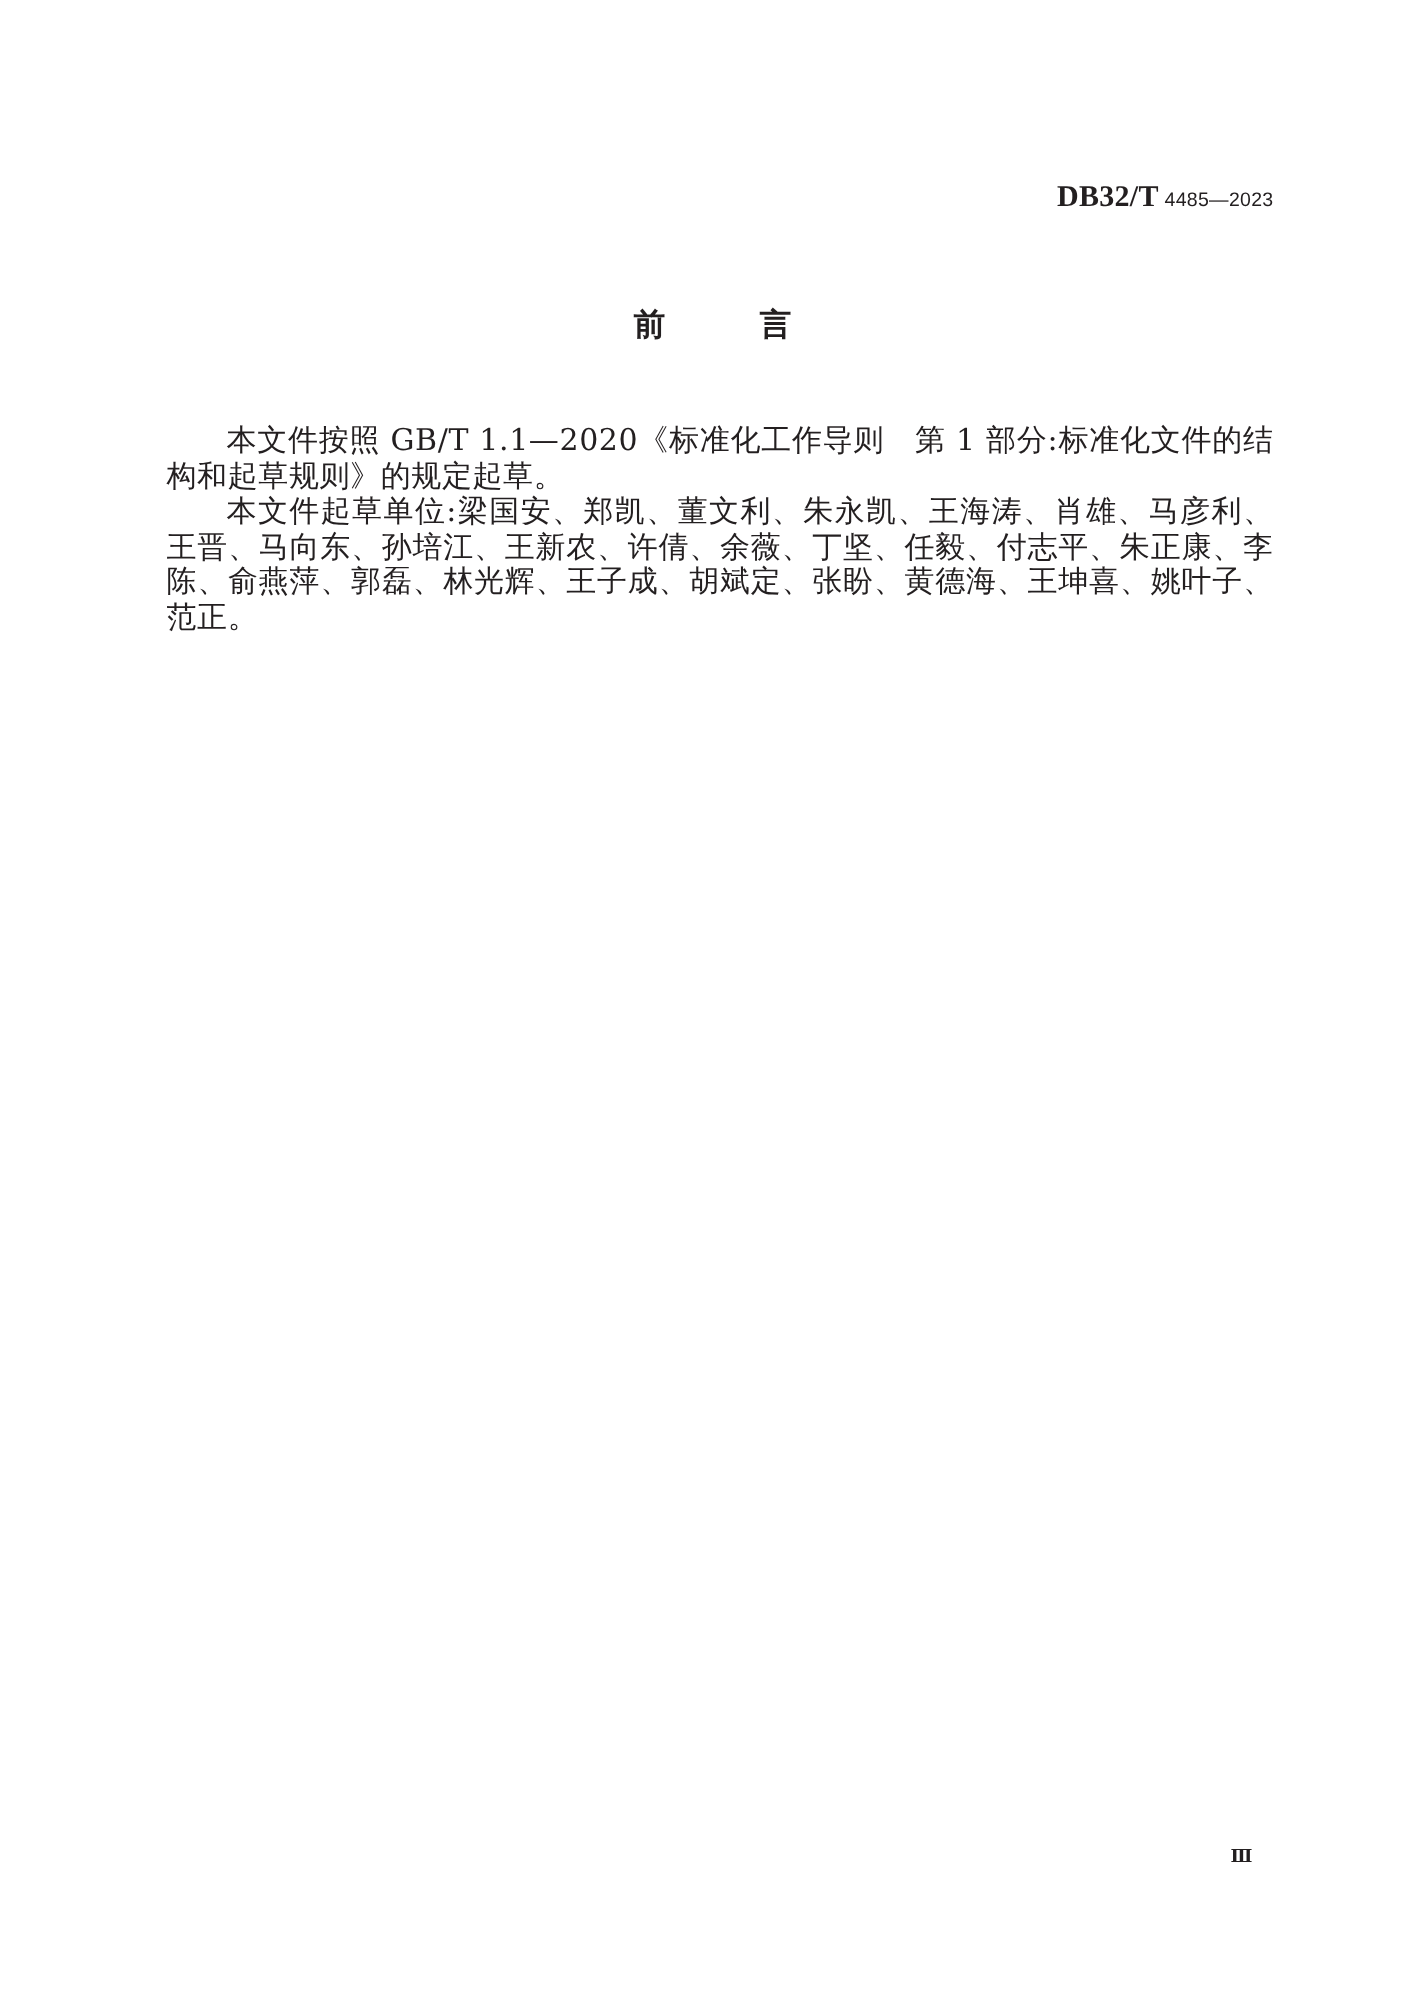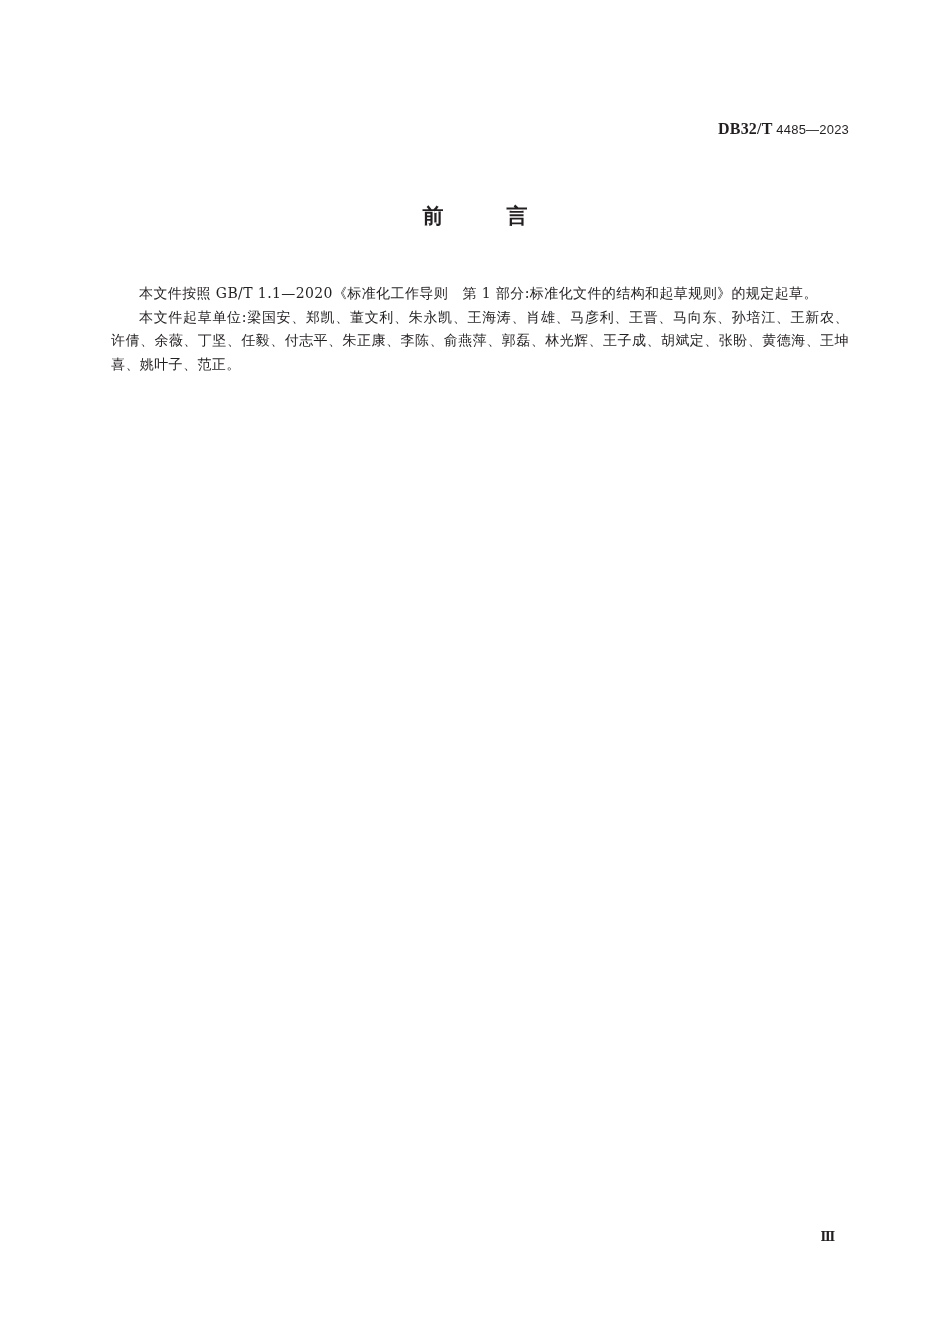--- a/index.html
+++ b/index.html
@@ -27,40 +27,40 @@
       top: 120px;
       right: 101px;
       font-size: 13px;
       font-family: "Liberation Sans", "DejaVu Sans", sans-serif;
       letter-spacing: 0.2px;
       white-space: nowrap;
     }
     .doc-code .prefix {
       font-family: "Liberation Serif", "DejaVu Serif", serif;
       font-weight: bold;
-      font-size: 16px;
+      font-size: 20px;
     }
     .title {
       position: absolute;
       top: 202px;
       left: 0;
       width: 950px;
       text-align: center;
       font-family: "DejaVu Sans", "Liberation Sans", sans-serif;
       font-weight: bold;
       font-size: 21px;
       letter-spacing: 0;
     }
     .title span.ch1 { display: inline-block; margin-right: 63px; }
     .body-text {
       position: absolute;
       top: 282px;
       left: 111px;
       width: 738px;
-      font-size: 14px;
+      font-size: 20px;
       line-height: 23.6px;
       text-align: justify;
       text-justify: inter-character;
       letter-spacing: 0.4px;
     }
     .body-text p {
       margin: 0;
       text-indent: 2em;
     }
     .page-number {

